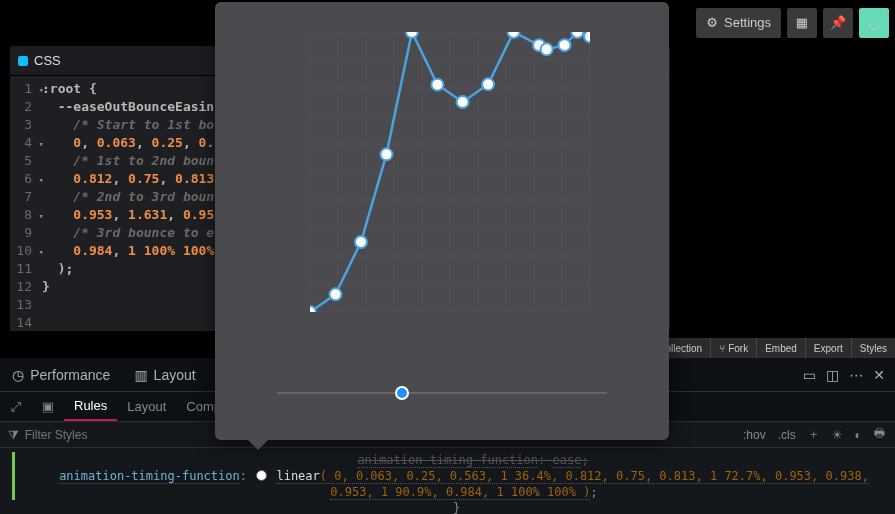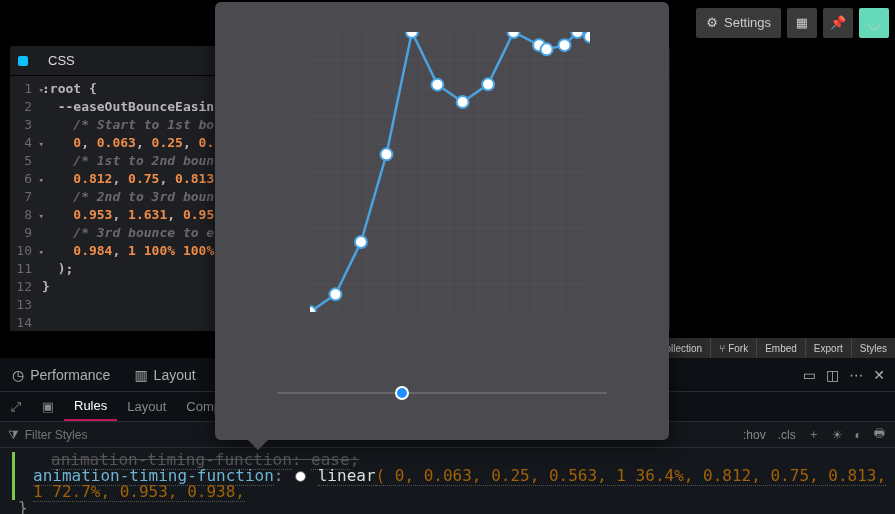--- a/index.html
+++ b/index.html
@@ -8,21 +8,21 @@
 
   
   .top-bar { position: absolute; top: 0; left: 0; right: 0; height: 45px; background: #000; display: flex; align-items: center; justify-content: flex-end; padding-right: 6px; gap: 6px; }
   .top-btn { background: #3a3a3a; color: #ccc; border: none; height: 30px; padding: 0 10px; font-size: 13px; display: inline-flex; align-items: center; gap: 6px; cursor: pointer; border-radius: 2px; }
   .icon-sq { width: 30px; justify-content: center; padding: 0; }
   .avatar { width: 30px; height: 30px; background: #66d9b8; border-radius: 2px; display: flex; align-items: center; justify-content: center; font-size: 14px; }
 
   
   .editor { position: absolute; top: 46px; left: 10px; width: 660px; height: 285px; background: #1d1f22; border-radius: 4px 4px 0 0; overflow: hidden; }
   .editor-header { height: 30px; background: #1b1d20; display: flex; align-items: center; padding: 0 8px; justify-content: space-between; border-bottom: 1px solid #000; }
-  .css-tab { display: inline-flex; align-items: center; gap: 20px; color: #ddd; font-size: 13px; }
+  .css-tab { display: inline-flex; align-items: center; gap: 6px; color: #ddd; font-size: 13px; }
   .css-dot { width: 10px; height: 10px; background: #0ebeff; border-radius: 2px; }
   .ed-hdr-right { display: flex; gap: 4px; }
   .ed-hdr-btn { width: 20px; height: 20px; background: #333; border: none; color: #aaa; font-size: 11px; display: inline-flex; align-items: center; justify-content: center; cursor: pointer; }
   .code { font-family: ui-monospace, Menlo, Consolas, monospace; font-size: 13px; line-height: 18px; padding: 4px 0 0 0; }
   .code-row { display: flex; }
   .ln { width: 32px; text-align: right; padding-right: 10px; color: #6a6a6a; user-select: none; position: relative; }
   .fold::after { content: "▾"; position: absolute; right: -2px; top: 1px; font-size: 9px; color: #888; }
   .cd { white-space: pre; color: #b8b8b8; font-weight: bold; }
   .orange { color: #f08d49; }
   .comment { color: #6a6a6a; font-style: italic; }
@@ -44,21 +44,21 @@
   .sub-tab.active { color: #fff; border-bottom: 2px solid #be185d; }
 
   
   .filterbar { position: absolute; top: 422px; left: 0; right: 0; height: 26px; background: #14171c; display: flex; align-items: center; font-size: 12px; color: #888; border-bottom: 1px solid #2a2d33; }
   .filter-left { display: flex; align-items: center; gap: 6px; padding-left: 8px; flex: 1; }
   .filter-input { background: transparent; border: none; color: #4d7c0f; font-size: 12px; outline: none; }
   .filter-right { display: flex; align-items: center; gap: 12px; padding-right: 10px; }
   .chip { cursor: pointer; }
 
   
-  .styles { position: absolute; top: 448px; left: 0; right: 0; bottom: 0; background: #14171c; font-family: ui-monospace, Menlo, Consolas, monospace; font-size: 16px; line-height: 16px; color: #888; padding: 4px 0 0 12px; }
+  .styles { position: absolute; top: 448px; left: 0; right: 0; bottom: 0; background: #14171c; font-family: ui-monospace, Menlo, Consolas, monospace; font-size: 12px; line-height: 16px; color: #888; padding: 4px 0 0 12px; text-align: center; }
   .rule { border-left: 3px solid #7ac74f; padding-left: 18px; }
   .indent2 { padding-left: 36px; }
   .prop { color: #6fb3d2; border-bottom: 1px dotted #555; }
   .val { color: #a16207; border-bottom: 1px dotted #555; }
   .val-white { color: #ddd; border-bottom: 1px dotted #555; }
   .strike { text-decoration: line-through; color: #555; }
   .swatch { display: inline-block; width: 11px; height: 11px; border-radius: 50%; background: #fff; border: 1px solid #555; vertical-align: -1px; margin: 0 2px; }
 
   
   .popup { position: absolute; left: 215px; top: 2px; width: 454px; height: 438px; background: #4a4a4f; border-radius: 6px; box-shadow: 0 4px 20px rgba(0,0,0,.6); }
@@ -217,20 +217,23 @@
     <span class="chip glyph">🖶</span>
   </div>
 </div>
 
 <div class="styles">
   <div class="rule indent2">
     <span class="prop strike">animation-timing-function</span><span class="strike">: </span><span class="val strike">ease</span><span class="strike">;</span>
   </div>
   <div class="rule">
     <span class="prop">animation-timing-function</span><span style="color:#888">: </span><span class="swatch"></span> <span class="val-white">linear</span><span class="val">( 0, 0.063, 0.25, 0.563, 1 36.4%, 0.812, 0.75, 0.813, 1 72.7%, 0.953, 0.938,</span>
+  </div>
+  <div class="rule">
+    <span class="val">0.953, 1 90.9%, 0.984, 1 100% 100% )</span><span style="color:#888">;</span>
   </div>
   <div style="padding-left:6px;color:#888">}</div>
 </div>
 
 <div class="popup">
   <svg class="graph" viewBox="0 0 280 280">
     <g id="grid">
         <line x1="0" x2="0" y1="0" y2="280" stroke="#5a5a5f" stroke-width="0.5"></line>
         <line y1="0" y2="0" x1="0" x2="280" stroke="#5a5a5f" stroke-width="0.5"></line>
         <line x1="28" x2="28" y1="0" y2="280" stroke="#5a5a5f" stroke-width="0.5"></line>

